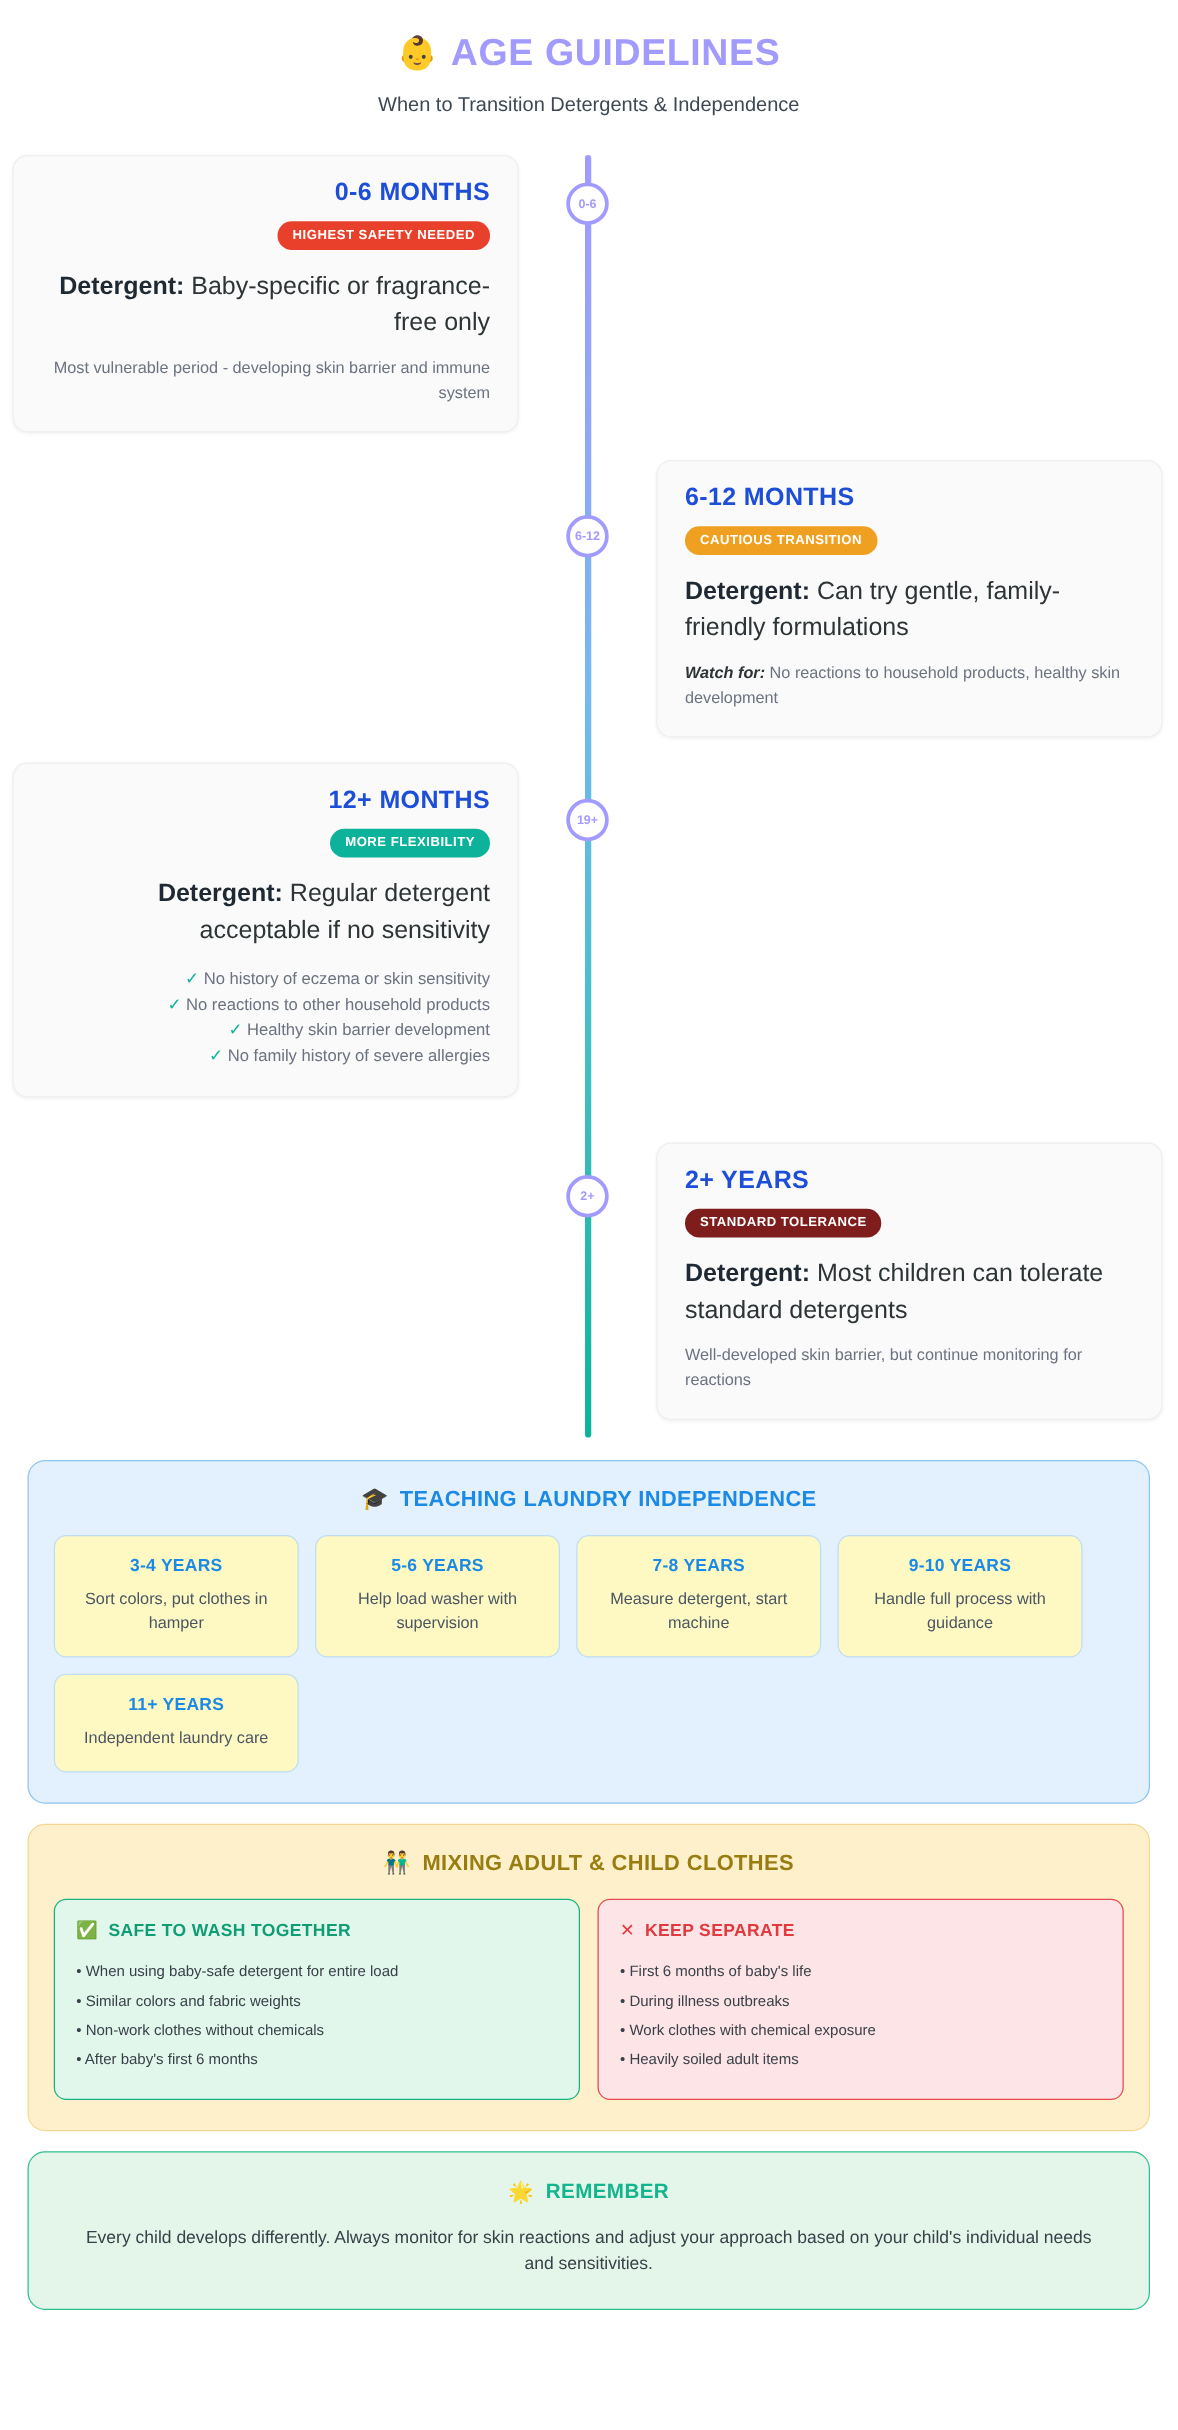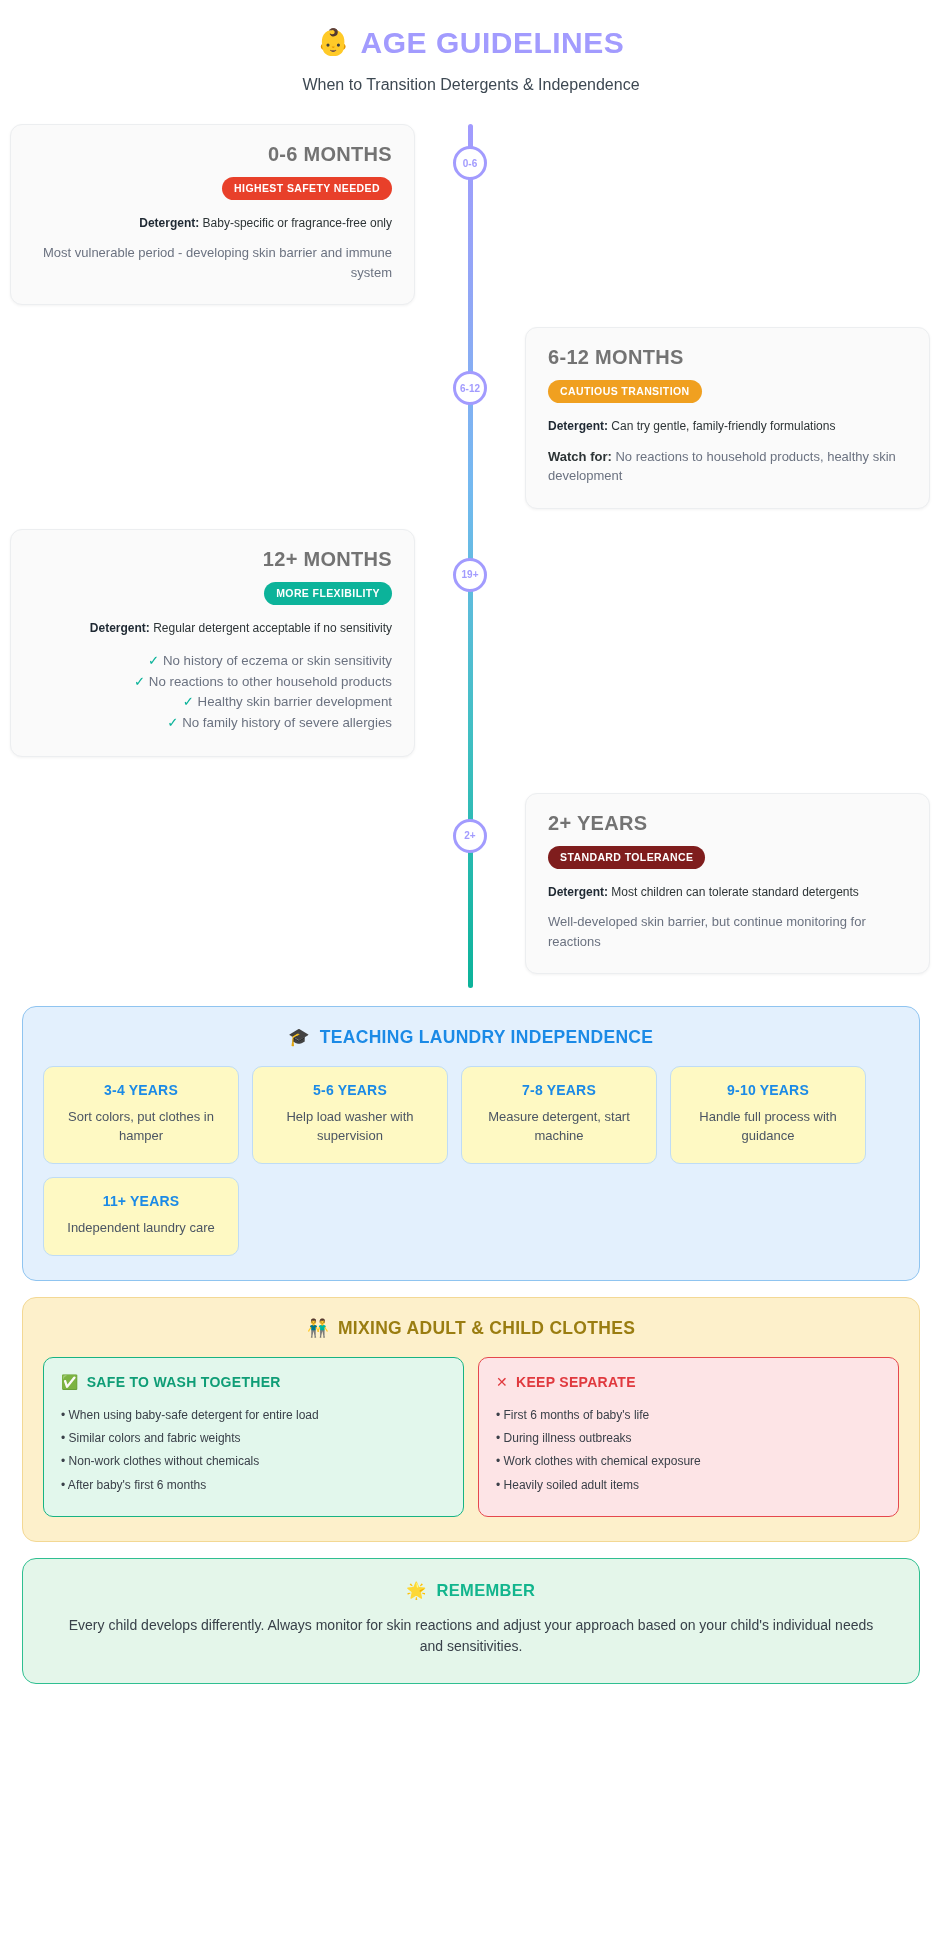--- a/index.html
+++ b/index.html
@@ -82,47 +82,47 @@
     border-radius: 12px;
     padding: 18px 22px 22px;
     box-shadow: 0 1px 3px rgba(0,0,0,0.05);
   }
   .card.align-right { text-align: right; }
   .card.align-left  { text-align: left; }
 
   .card-age {
     font-size: 20px;
     font-weight: bold;
-    color: #737373;
+    color: #1d4ed8;
     letter-spacing: 0.3px;
   }
   .badge {
     display: inline-block;
     margin-top: 11px;
     padding: 5px 12px 6px;
     border-radius: 999px;
     font-size: 10.5px;
     font-weight: bold;
     letter-spacing: 0.4px;
     color: #ffffff;
   }
   .card-det {
     margin-top: 15px;
-    font-size: 12px;
+    font-size: 20px;
     line-height: 1.45;
     color: #2d3436;
   }
   .card-det b { font-weight: bold; color: #1f2933; }
   .card-note {
     margin-top: 11px;
     font-size: 13px;
     line-height: 1.5;
     color: #6b7280;
   }
-  .card-note b { color: #2d3436; font-weight: bold; }
+  .card-note b { color: #2d3436; font-weight: bold; font-style: italic; }
   .check-list { margin-top: 14px; }
   .check-list div {
     font-size: 13.3px;
     line-height: 1.55;
     color: #6b7280;
   }
   .check-list .ck { color: #0cb39a; font-weight: bold; }
 
   
   .panel {

